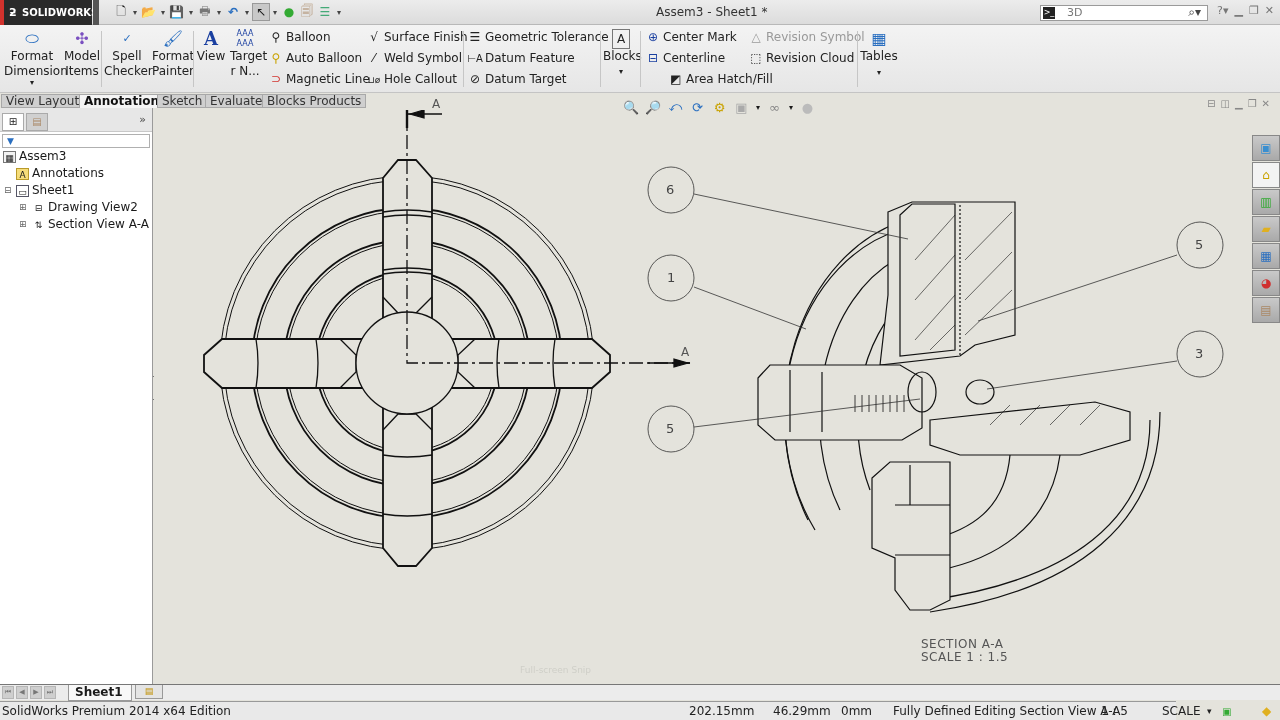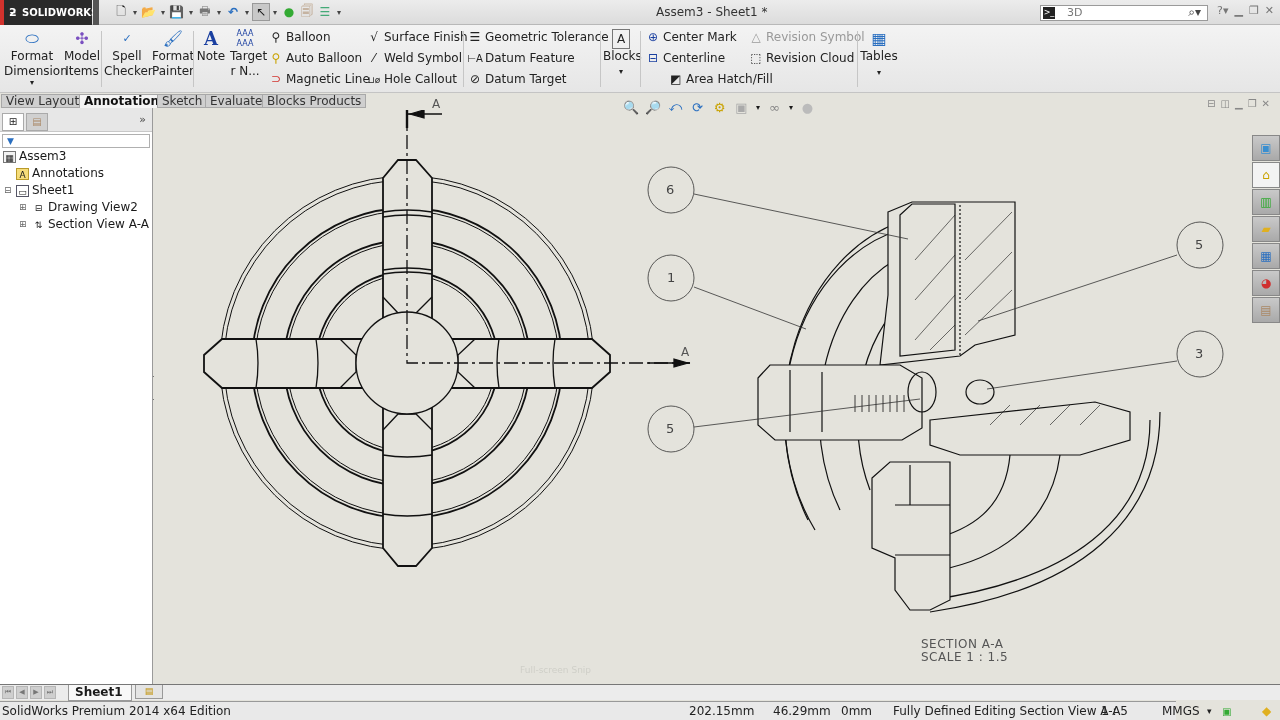--- a/index.html
+++ b/index.html
@@ -104,21 +104,21 @@
     <span class="ric" style="color:#2a6fc0;font-size:11px">✓</span>
     <span>Spell Checker</span>
   </div>
   <div class="rbig" style="left:152px;width:42px">
     <span class="ric" style="color:#2a6fc0">🖌</span>
     <span>Format Painter</span>
   </div>
   <div class="rsep" style="left:193px"></div>
   <div class="rbig" style="left:196px;width:30px">
     <span class="ric" style="color:#1a3fa0;font-weight:bold;font-family:'DejaVu Serif',serif;font-size:18px">A</span>
-    <span>Note</span>
+    <span>View</span>
   </div>
   <div class="rbig" style="left:229px;width:32px">
     <span class="ric" style="color:#1a3fa0;font-size:8px;line-height:10px">AAA<br>AAA</span>
     <span style="display:block;width:30px;margin:0 auto">Target r N...</span>
   </div>
   <div class="rsmall" style="left:268px;top:4px"><span class="sic">⚲</span><span>Balloon</span></div>
   <div class="rsmall" style="left:268px;top:25px"><span class="sic" style="color:#c9a200">⚲</span><span>Auto Balloon</span></div>
   <div class="rsmall" style="left:268px;top:46px"><span class="sic" style="color:#d2322d">⊃</span><span>Magnetic Line</span></div>
   <div class="rsmall" style="left:366px;top:4px"><span class="sic">√</span><span>Surface Finish</span></div>
   <div class="rsmall" style="left:366px;top:25px"><span class="sic">⁄</span><span>Weld Symbol</span></div>
@@ -358,17 +358,17 @@
 </div>
 
 <div class="status">
   <span style="left:2px">SolidWorks Premium 2014 x64 Edition</span>
   <span style="left:689px">202.15mm</span>
   <span style="left:773px">46.29mm</span>
   <span style="left:841px">0mm</span>
   <span style="left:893px">Fully Defined</span>
   <span style="left:974px">Editing Section View A-A</span>
   <span style="left:1101px">1 : 5</span>
-  <span style="left:1162px">MMGS</span>
+  <span style="left:1162px">SCALE</span>
   <span style="left:1207px;font-size:9px">▾</span>
   <span style="left:1222px;color:#3a3;font-size:10px">▣</span>
   <span style="left:1262px;color:#e0b020">◆</span>
 </div>
 
 </body></html>

